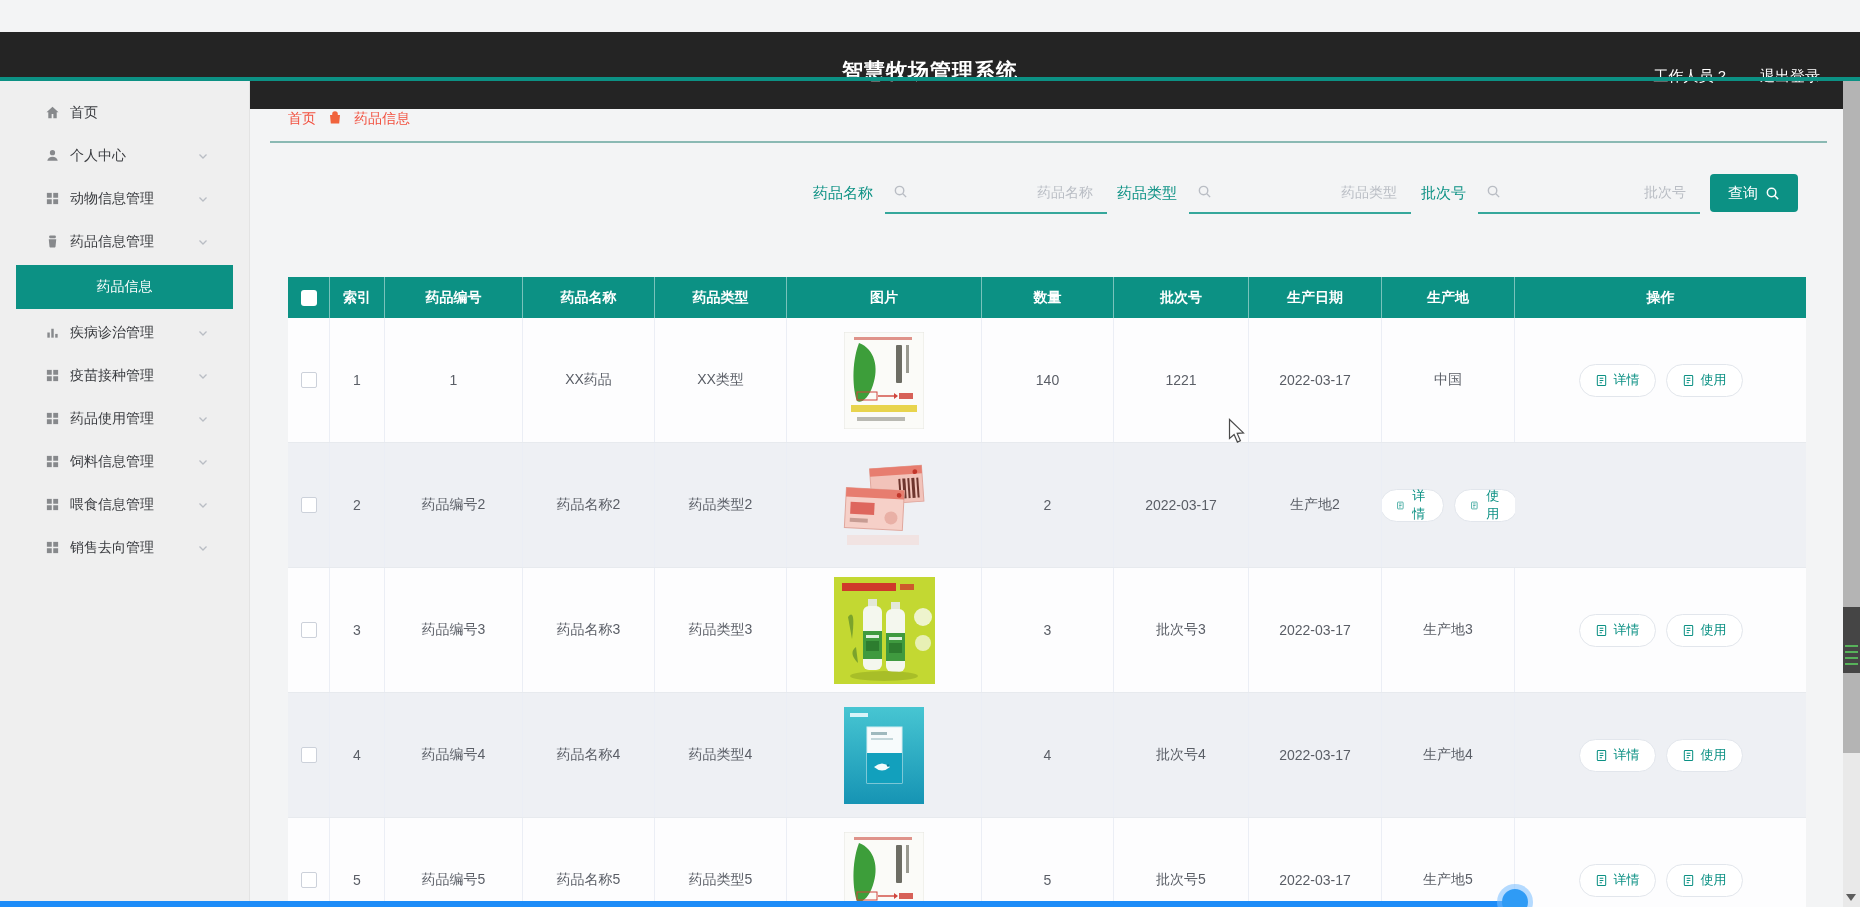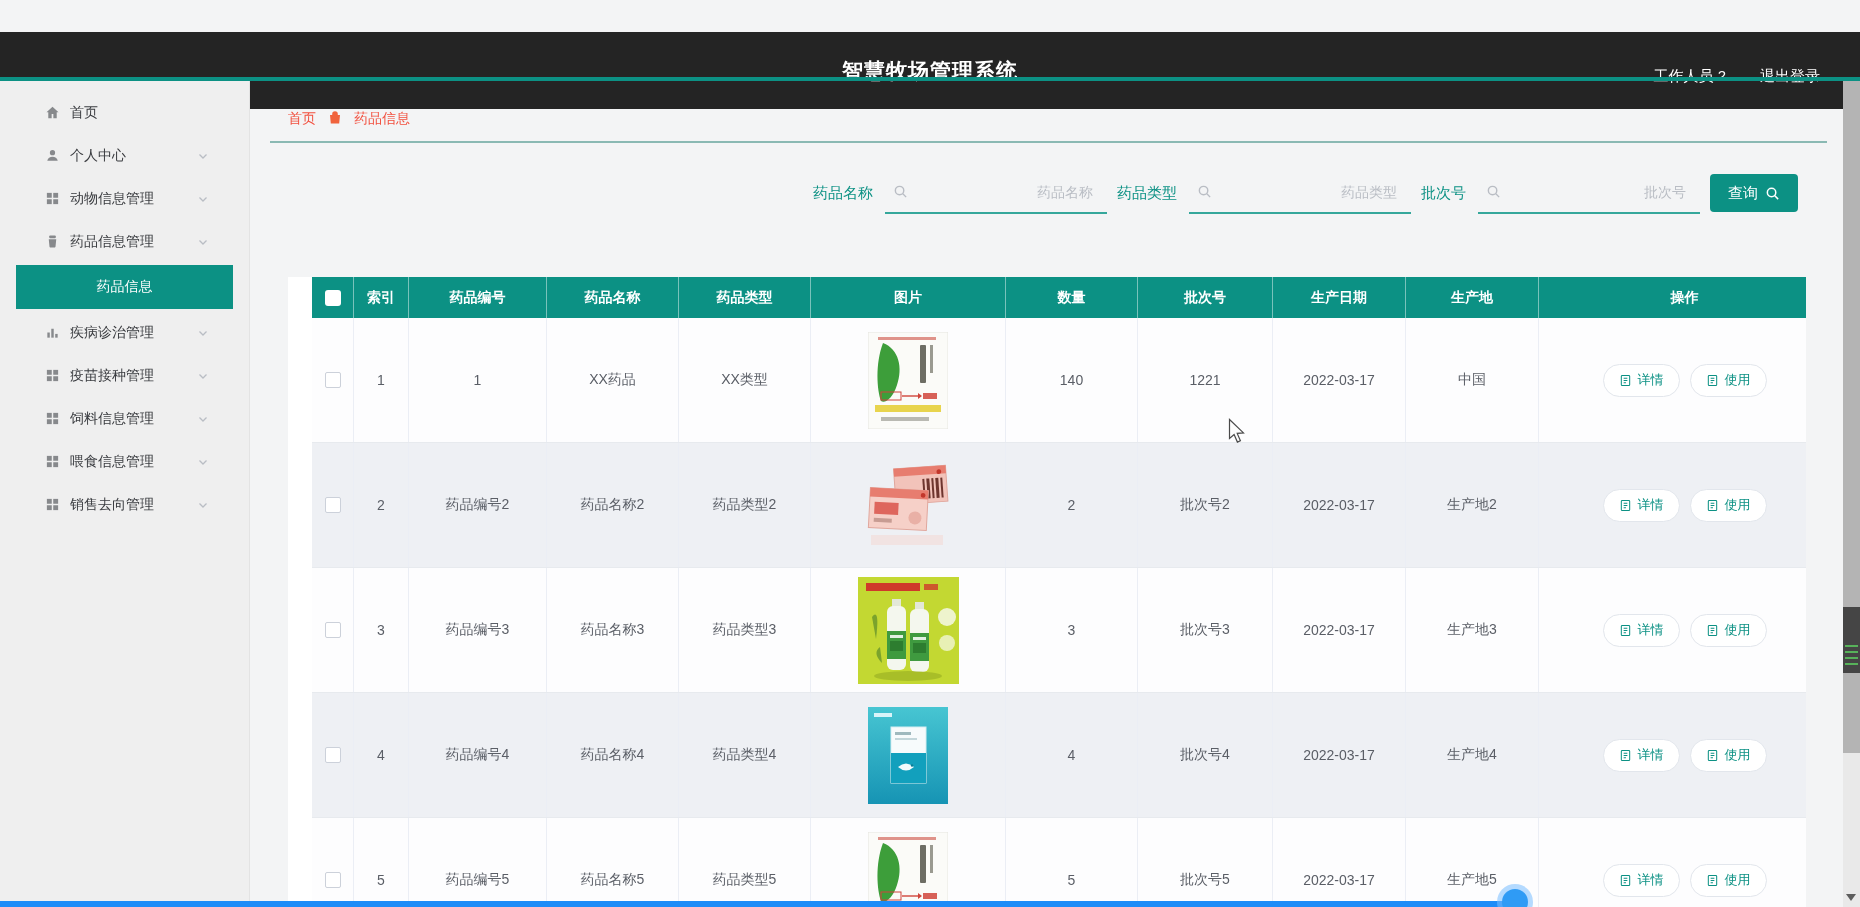--- a/index.html
+++ b/index.html
@@ -39,21 +39,21 @@
   .fwrap input{position:absolute;left:30px;top:0;width:176px;height:38px;border:none;outline:none;
                background:transparent;text-align:right;font-size:14px;color:#606266;
                font-family:"Liberation Sans","DejaVu Sans",sans-serif;}
   .fwrap input::placeholder{color:#b9bdc4;}
   .qbtn{display:flex;align-items:center;justify-content:center;gap:7px;width:88px;height:38px;
         background:#0c9184;color:#ffffff;border:none;border-radius:4px;font-size:15px;cursor:pointer;
         font-family:inherit;}
 
   
   .table{position:absolute;left:288px;top:277px;width:1518px;background:#fff;}
-  .thead,.trow{display:grid;grid-template-columns:42px 55px 138px 132px 132px 195px 132px 135px 133px 133px 291px;margin-left:24px;}
+  .thead,.trow{display:grid;grid-template-columns:42px 55px 138px 132px 132px 195px 132px 135px 133px 133px 291px;}
   .thead{height:41px;background:#0c9184;color:#fff;font-size:14px;font-weight:bold;}
   .th{display:flex;align-items:center;justify-content:center;border-right:1px solid rgba(255,255,255,.45);}
   .th:last-child{border-right:none;}
   .trow{height:124px;background:#fdfdfe;border-bottom:1px solid #e7eaee;}
   .trow.alt{background:#eef0f4;}
   .td{display:flex;align-items:center;justify-content:center;border-right:1px solid #ebeef5;
       color:#5a5e66;font-size:14px;overflow:hidden;}
   .td:last-child{border-right:none;}
   .cb{width:14px;height:14px;background:#fff;border:1px solid #ccd1da;border-radius:2px;cursor:pointer;}
   .cb-h{width:16px;height:16px;background:#fff;border-radius:3px;cursor:pointer;}
@@ -182,20 +182,36 @@
           </svg>
         </span>
       <span class="lbl">疫苗接种管理</span>
       <span class="chev">
           <svg width="12" height="12" viewBox="0 0 12 12" fill="none" stroke="#b9bdc4" stroke-width="1.3">
             <path d="M2.5 4.5L6 8l3.5-3.5"></path>
           </svg>
         </span>
     </div>
 
+    <div class="side-item">
+      <span class="icon">
+          <svg width="15" height="15" viewBox="0 0 16 16" fill="#87898c">
+            <rect x="2" y="2" width="5.2" height="5.2"></rect>
+            <rect x="8.8" y="2" width="5.2" height="5.2"></rect>
+            <rect x="2" y="8.8" width="5.2" height="5.2"></rect>
+            <rect x="8.8" y="8.8" width="5.2" height="5.2"></rect>
+          </svg>
+        </span>
+      <span class="lbl">药品使用管理</span>
+      <span class="chev">
+          <svg width="12" height="12" viewBox="0 0 12 12" fill="none" stroke="#b9bdc4" stroke-width="1.3">
+            <path d="M2.5 4.5L6 8l3.5-3.5"></path>
+          </svg>
+        </span>
+    </div>
 
     <div class="side-item">
       <span class="icon">
           <svg width="15" height="15" viewBox="0 0 16 16" fill="#87898c">
             <rect x="2" y="2" width="5.2" height="5.2"></rect>
             <rect x="8.8" y="2" width="5.2" height="5.2"></rect>
             <rect x="2" y="8.8" width="5.2" height="5.2"></rect>
             <rect x="8.8" y="8.8" width="5.2" height="5.2"></rect>
           </svg>
         </span>
@@ -383,21 +399,20 @@
                   <rect x="9" y="42" width="24" height="12" fill="#d9534a" opacity=".85"></rect>
                   <rect x="9" y="58" width="18" height="4" fill="#c79c93"></rect>
                   <circle cx="50" cy="56" r="6.5" fill="#e9b0a6"></circle>
                   <circle cx="57" cy="33" r="2.4" fill="#c2362b"></circle>
                 </g>
                 <rect x="6" y="74" width="72" height="10" fill="#f3dbd5" opacity=".6"></rect>
               </svg>
             </span>
           </div>
       <div class="td">2</div>
-      <div class="td">批次号2</div>
       <div class="td">2022-03-17</div>
       <div class="td">生产地2</div>
       <div class="td ops">
         <button class="pill">
           <svg width="13" height="13" viewBox="0 0 14 14" fill="none" stroke="#0c9184" stroke-width="1.1">
                 <rect x="2.5" y="1.5" width="9" height="11" rx="1"></rect>
                 <path d="M5 4.5h4M5 7h4M5 9.5h2.5"></path>
               </svg>
           <span>详情</span>
         </button>

